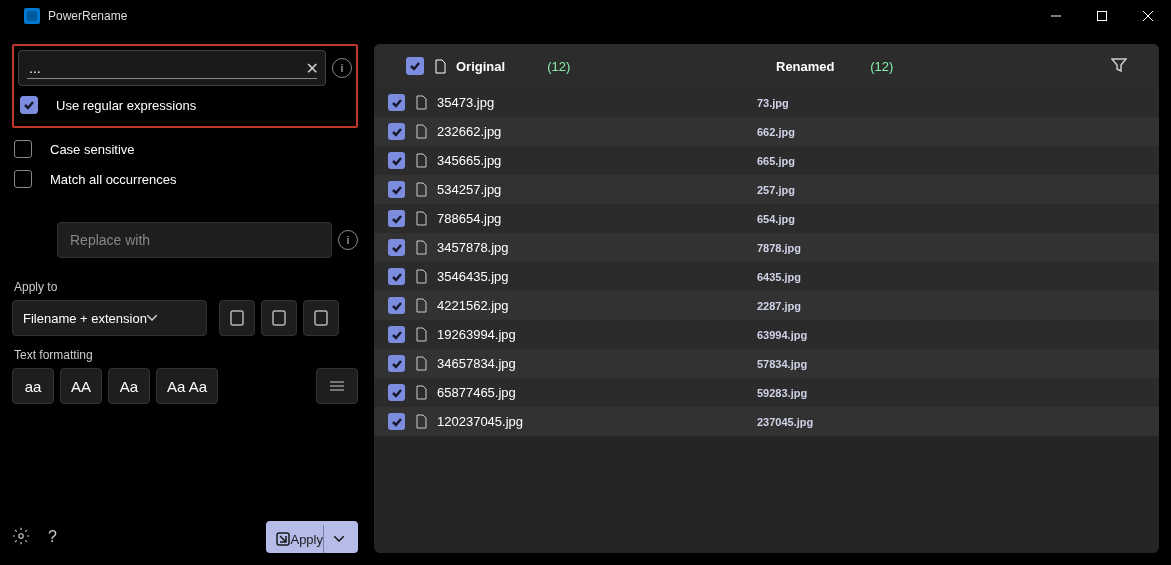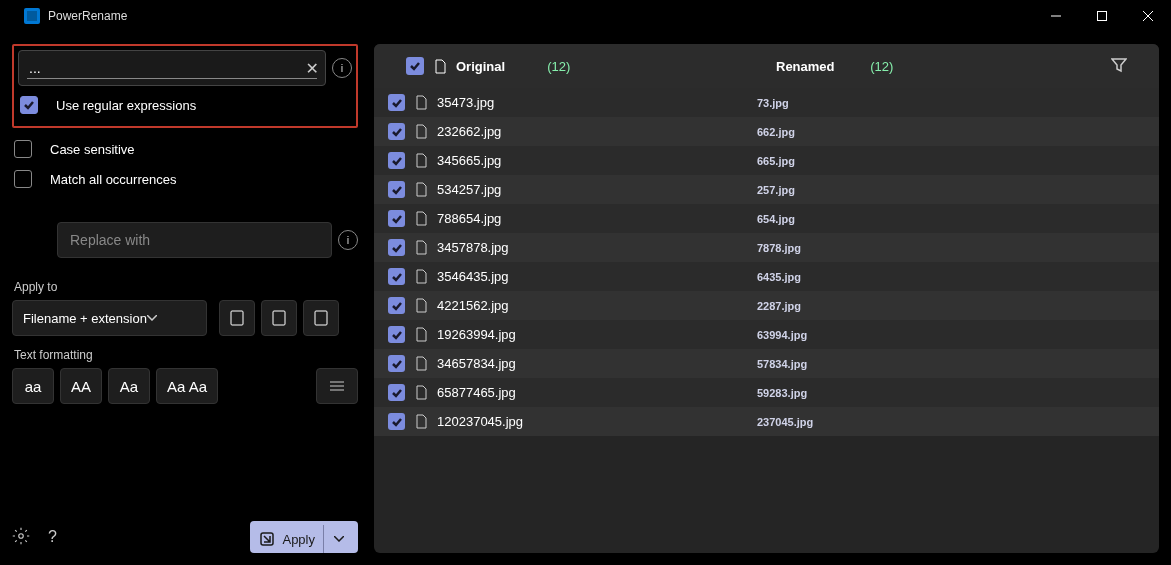--- a/index.html
+++ b/index.html
@@ -40,21 +40,21 @@
 .apply-row { display:flex; align-items:center; gap:12px; }
 .dropdown { background:#1e1e1e; border:1px solid #333; border-radius:4px; height:36px; display:flex; align-items:center; justify-content:flex-start; padding:0 10px; cursor:pointer; color:#fff; flex:1; max-width:195px;}
 .icon-btn-group { display:flex; gap:6px; }
 .icon-btn { width:36px; height:36px; background:#1e1e1e; border:1px solid #333; border-radius:4px; display:flex; align-items:center; justify-content:center; cursor:pointer; color:#ccc;}
 
 .fmt-row { display:flex; gap:6px; align-items:center;}
 .fmt-btn { height:36px; min-width:42px; padding:0 10px; background:#1e1e1e; border:1px solid #333; border-radius:4px; display:flex; align-items:center; justify-content:center; cursor:pointer; color:#fff; font-size:15px;}
 
 .bottom-bar { margin-top:auto; display:flex; align-items:center; justify-content:space-between; padding-top:10px;}
 .bottom-left { display:flex; gap:18px; align-items:center; color:#ccc;}
-.apply-btn { background:#b5bce8; color:#1a1a1a; border-radius:4px; height:32px; display:flex; align-items:center; gap:8px; padding:4px 14px 0 10px; cursor:pointer; font-weight:500;}
+.apply-btn { background:#b5bce8; color:#1a1a1a; border-radius:4px; height:32px; display:flex; align-items:center; gap:0; padding:4px 14px 0 10px; cursor:pointer; font-weight:500;}
 .apply-btn .chev { border-left:1px solid #7a7fa8; padding-left:10px; height:100%; display:flex; align-items:center;}
 
 
 .table-container { background:#252525; border-radius:6px; flex:1; overflow:hidden; display:flex; flex-direction:column;}
 .table-header { display:flex; align-items:center; height:44px; padding:0 32px; background:#2c2c2c; gap:10px;}
 .hdr-checkbox { width:18px; height:18px; border-radius:3px; background:#7c8cde; display:flex; align-items:center; justify-content:center; cursor:pointer;}
 .col-original { flex:0 0 332px; display:flex; align-items:center; gap:10px; font-weight:600;}
 .col-renamed { flex:1; font-weight:600;}
 .filter-icon { cursor:pointer; color:#ccc;}
 .badge { color:#86efac; font-weight:400;margin-left:32px;}

